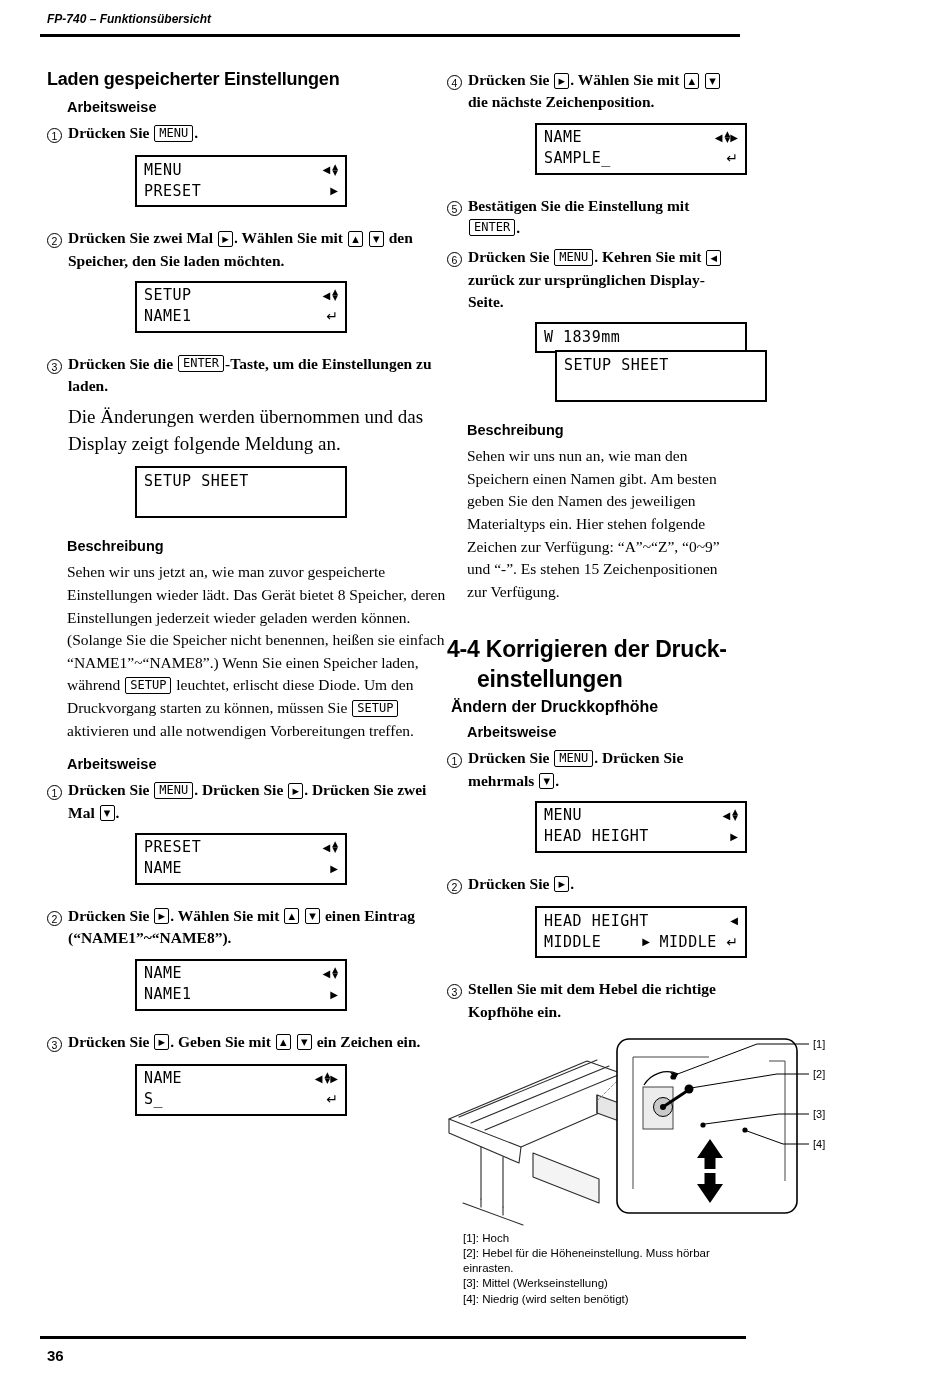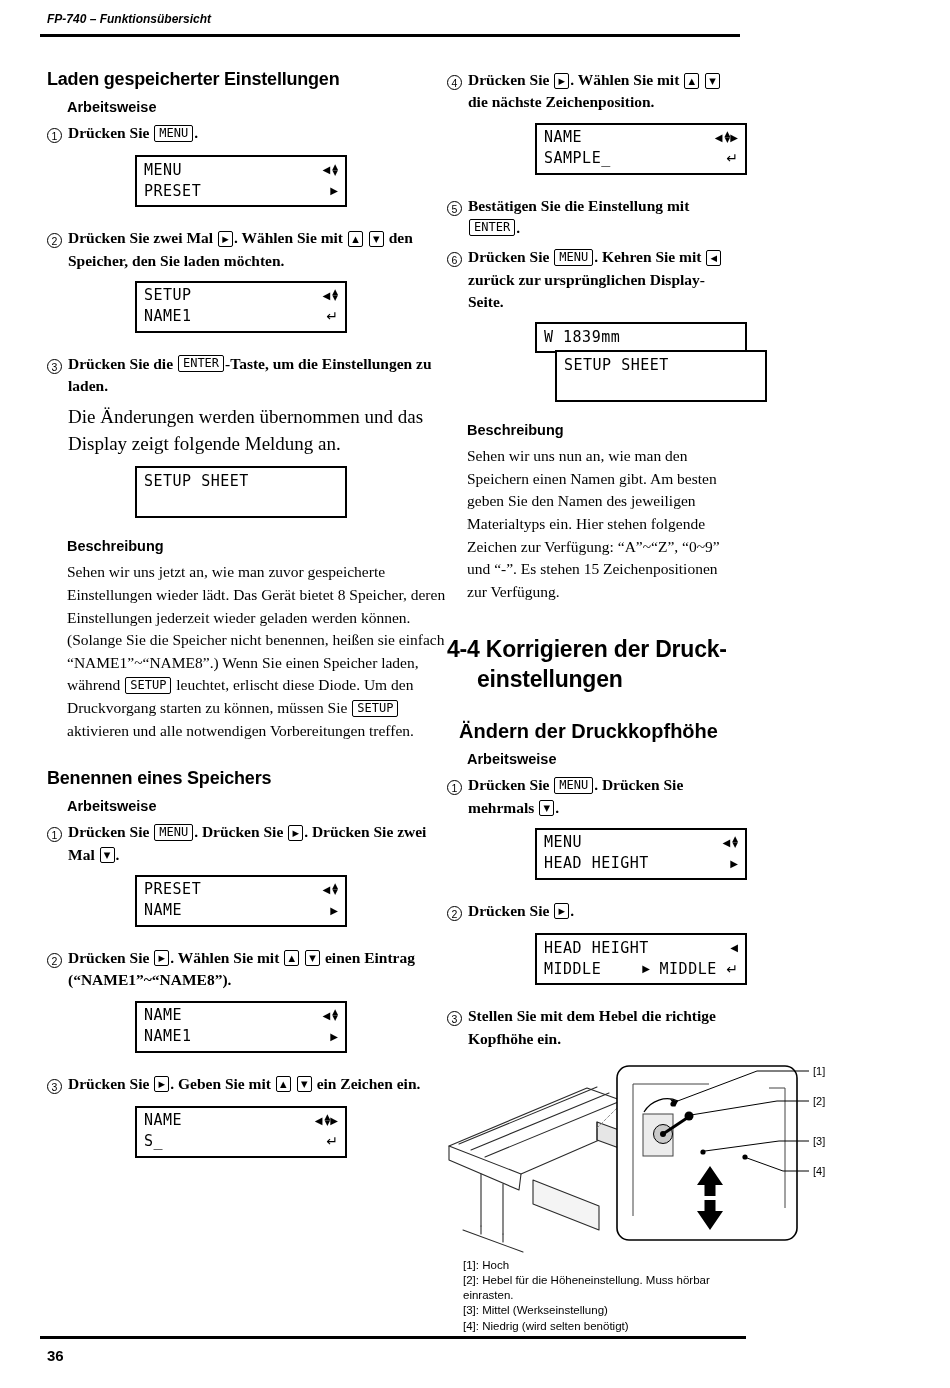--- a/index.html
+++ b/index.html
@@ -29,28 +29,28 @@
     margin: 26px 0 9px 0;
   }
   h1.sec.first { margin-top: 0; }
   h2.sub {
     font-family: Liberation Sans, sans-serif;
     font-size: 14.5px; font-weight: bold;
     margin: 0 0 7px 20px;
   }
   h2.mid {
     font-family: "Liberation Sans", sans-serif;
-    font-size: 20px; font-weight: bold;
-    margin: 2px 0 8px 12px;
+    font-size: 16px; font-weight: bold;
+    margin: 2px 0 8px 4px;
   }
   h1.big {
     font-family: "Liberation Sans", sans-serif;
     font-size: 23px; font-weight: bold; line-height: 1.32;
     letter-spacing: -0.2px;
-    margin: 30px 0 26px 0;
+    margin: 30px 0 4px 0;
   }
   h1.big span { display: block; }
   h1.big .l2 { padding-left: 30px; }
 
   .step { display: flex; margin: 0 0 7px 0; font-weight: bold; font-size: 15.5px; line-height: 1.44; }
   .stepnum { flex: 0 0 21px; padding-top: 2px; }
   .circ {
     display: inline-block; width: 15px; height: 15px;
     border: 1.2px solid #000; border-radius: 50%;
     font-family: "Liberation Sans", sans-serif; font-weight: normal;
@@ -173,21 +173,20 @@
       <div class="lcd">
           <div class="lcd-row">
             <span class="lcd-text">SETUP SHEET</span>
           </div>
           <div class="lcd-row"></div>
         </div>
 
       <h2 class="sub">Beschreibung</h2>
       <p class="desc">Sehen wir uns jetzt an, wie man zuvor gespeicherte Einstellungen wieder lädt. Das Gerät bietet 8 Speicher, deren Einstellungen jederzeit wieder geladen werden können. (Solange Sie die Speicher nicht benennen, heißen sie einfach “NAME1”~“NAME8”.) Wenn Sie einen Speicher laden, während <span class="keycap">SETUP</span> leuchtet, erlischt diese Diode. Um den Druckvorgang starten zu können, müssen Sie <span class="keycap">SETUP</span> aktivieren und alle notwendigen Vorbereitungen treffen.</p>
 
-      <h1 class="sec">Benennen eines Speichers</h1>
       <h2 class="sub">Arbeitsweise</h2>
 
       <div class="step">
         <span class="stepnum"><span class="circ">1</span></span>
         <div class="steptext">Drücken Sie <span class="keycap">MENU</span>. Drücken Sie <span class="btnkey">▶</span>. Drücken Sie zwei Mal <span class="btnkey">▼</span>.</div>
       </div>
       <div class="lcd">
           <div class="lcd-row">
             <span class="lcd-text">PRESET</span>
             <span class="lcd-sp"></span>

